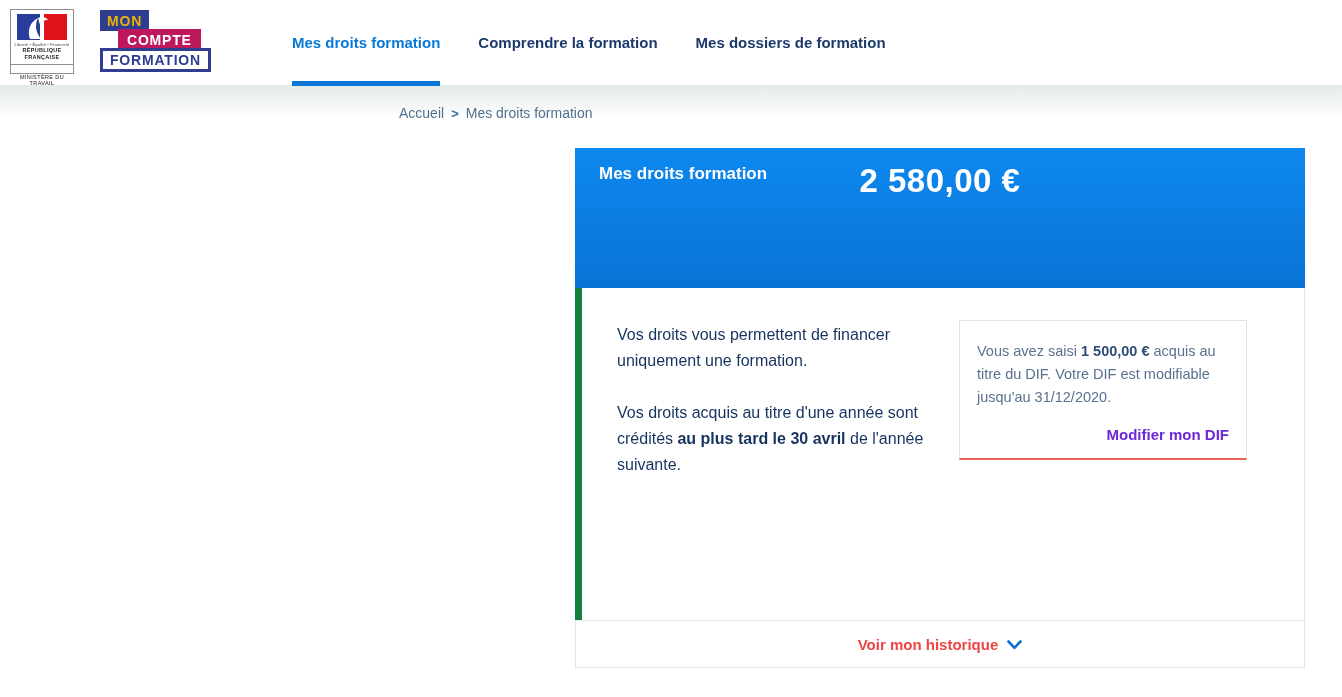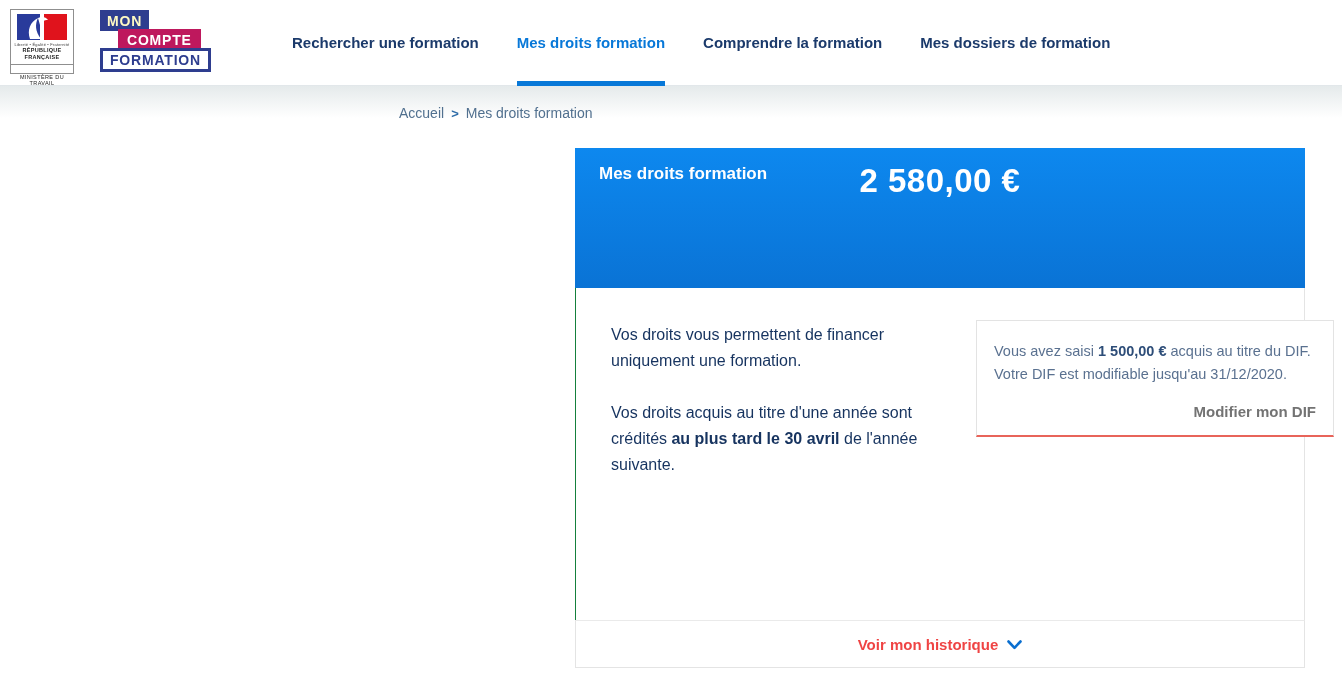--- a/index.html
+++ b/index.html
@@ -25,21 +25,21 @@
   .gov-logo .flag-wrap { margin:4px auto 1px; width:52px; height:27px; display:block; }
   .gov-logo .motto { font-size:4px; color:#3a3a3a; letter-spacing:0.2px; line-height:5px; }
   .gov-logo .republic { font-size:5.5px; font-weight:bold; color:#1c1c1c; letter-spacing:0.3px; line-height:7px; }
   .gov-logo .ministry-sect {
     border-top:1px solid #8f8f8f; margin-top:3px; padding-top:9px;
     font-size:5.5px; color:#1c1c1c; letter-spacing:0.4px;
   }
 
   .mcf-logo { position:absolute; left:100px; top:10px; width:140px; height:62px; }
   .mcf-row { position:absolute; font-weight:bold; font-size:14px; letter-spacing:0.8px; line-height:1; }
-  .mcf-row1 { left:0; top:0; background:#2e3d8f; color:#fef9c3; padding:4px 7px 3px; }
+  .mcf-row1 { left:0; top:0; background:#2e3d8f; color:#eab308; padding:4px 7px 3px; }
   .mcf-row2 { left:18px; top:19px; background:#be185d; color:#fff; padding:4px 9px 3px; }
   .mcf-row3 { left:0; top:38px; background:#fff; color:#2e3d8f; border:3px solid #2e3d8f; padding:2px 7px 2px; }
 
   .main-nav {
     position:absolute; left:292px; top:0; height:100%;
     display:flex; gap:38px; align-items:center;
   }
   .nav-item {
     position:relative; height:100%; display:flex; align-items:center;
     font-size:15px; font-weight:600; color:#1b3a6b; cursor:pointer; white-space:nowrap;
@@ -68,38 +68,38 @@
     height:140px; position:relative; color:#ffffff;
     background:linear-gradient(180deg, #0d88ef 0%, #0a73d5 100%);
   }
   .hero-title { position:absolute; left:24px; top:16px; font-size:17px; font-weight:bold; }
   .hero-center { text-align:center; padding-top:14px; }
   .hero-amount { font-size:33px; font-weight:bold; letter-spacing:0.5px; }
   .hero-sub { margin-top:12px; font-size:15px; }
 
   .card-body {
     position:relative; height:332px; background:#ffffff;
-    border-left:1px solid #15803d; border-right:1px solid #e4e4e4;
+    border-left:7px solid #15803d; border-right:1px solid #e4e4e4;
   }
   .info-col { position:absolute; left:35px; top:34px; width:334px; color:#16335f; }
   .info-col p { font-size:16px; line-height:26px; }
   .info-col .para1 { margin-bottom:26px; }
   .info-col .para2 { margin-bottom:20px; }
   .info-col .example-text { font-size:13.5px; line-height:19px; font-style:italic; }
 
   .dif-box {
-    position:absolute; left:400px; top:32px; width:358px;
+    position:absolute; left:377px; top:32px; width:288px;
     border:1px solid #e3e3e3; border-bottom:2px solid #e8645a;
     padding:19px 17px 15px; background:#fff;
   }
   .dif-text { font-size:14.5px; line-height:23px; color:#5a7190; }
   .dif-text b { color:#2d4d78; }
   .dif-link {
     display:block; text-align:right; margin-top:17px;
-    font-size:15px; font-weight:bold; color:#737373; cursor:pointer; text-decoration:none;
+    font-size:15px; font-weight:bold; color:#6d28d9; cursor:pointer; text-decoration:none;
   }
 
   .card-footer {
     height:48px; background:#fff;
     border:1px solid #e4e4e4; border-top:1px solid #eaeaea;
     display:flex; align-items:center; justify-content:center; gap:9px;
     color:#ef4444; font-size:15px; font-weight:bold; cursor:pointer;
   }
   .chevron-down { display:inline-block; margin-top:2px; }
 </style>
@@ -120,21 +120,20 @@
     <div class="ministry-sect">MINISTÈRE DU TRAVAIL</div>
   </div>
 
   <div class="mcf-logo">
     <span class="mcf-row mcf-row1">MON</span>
     <span class="mcf-row mcf-row2">COMPTE</span>
     <span class="mcf-row mcf-row3">FORMATION</span>
   </div>
 
   <nav class="main-nav">
-    <div class="nav-item">Rechercher une formation</div>
     <div class="nav-item active">Mes droits formation</div>
     <div class="nav-item">Comprendre la formation</div>
     <div class="nav-item">Mes dossiers de formation</div>
   </nav>
 </header>
 
 <div class="header-shadow"></div>
 
 <div class="breadcrumb">
   <span class="crumb-home">Accueil</span><span class="crumb-sep">&gt;</span><span class="crumb-current">Mes droits formation</span>

